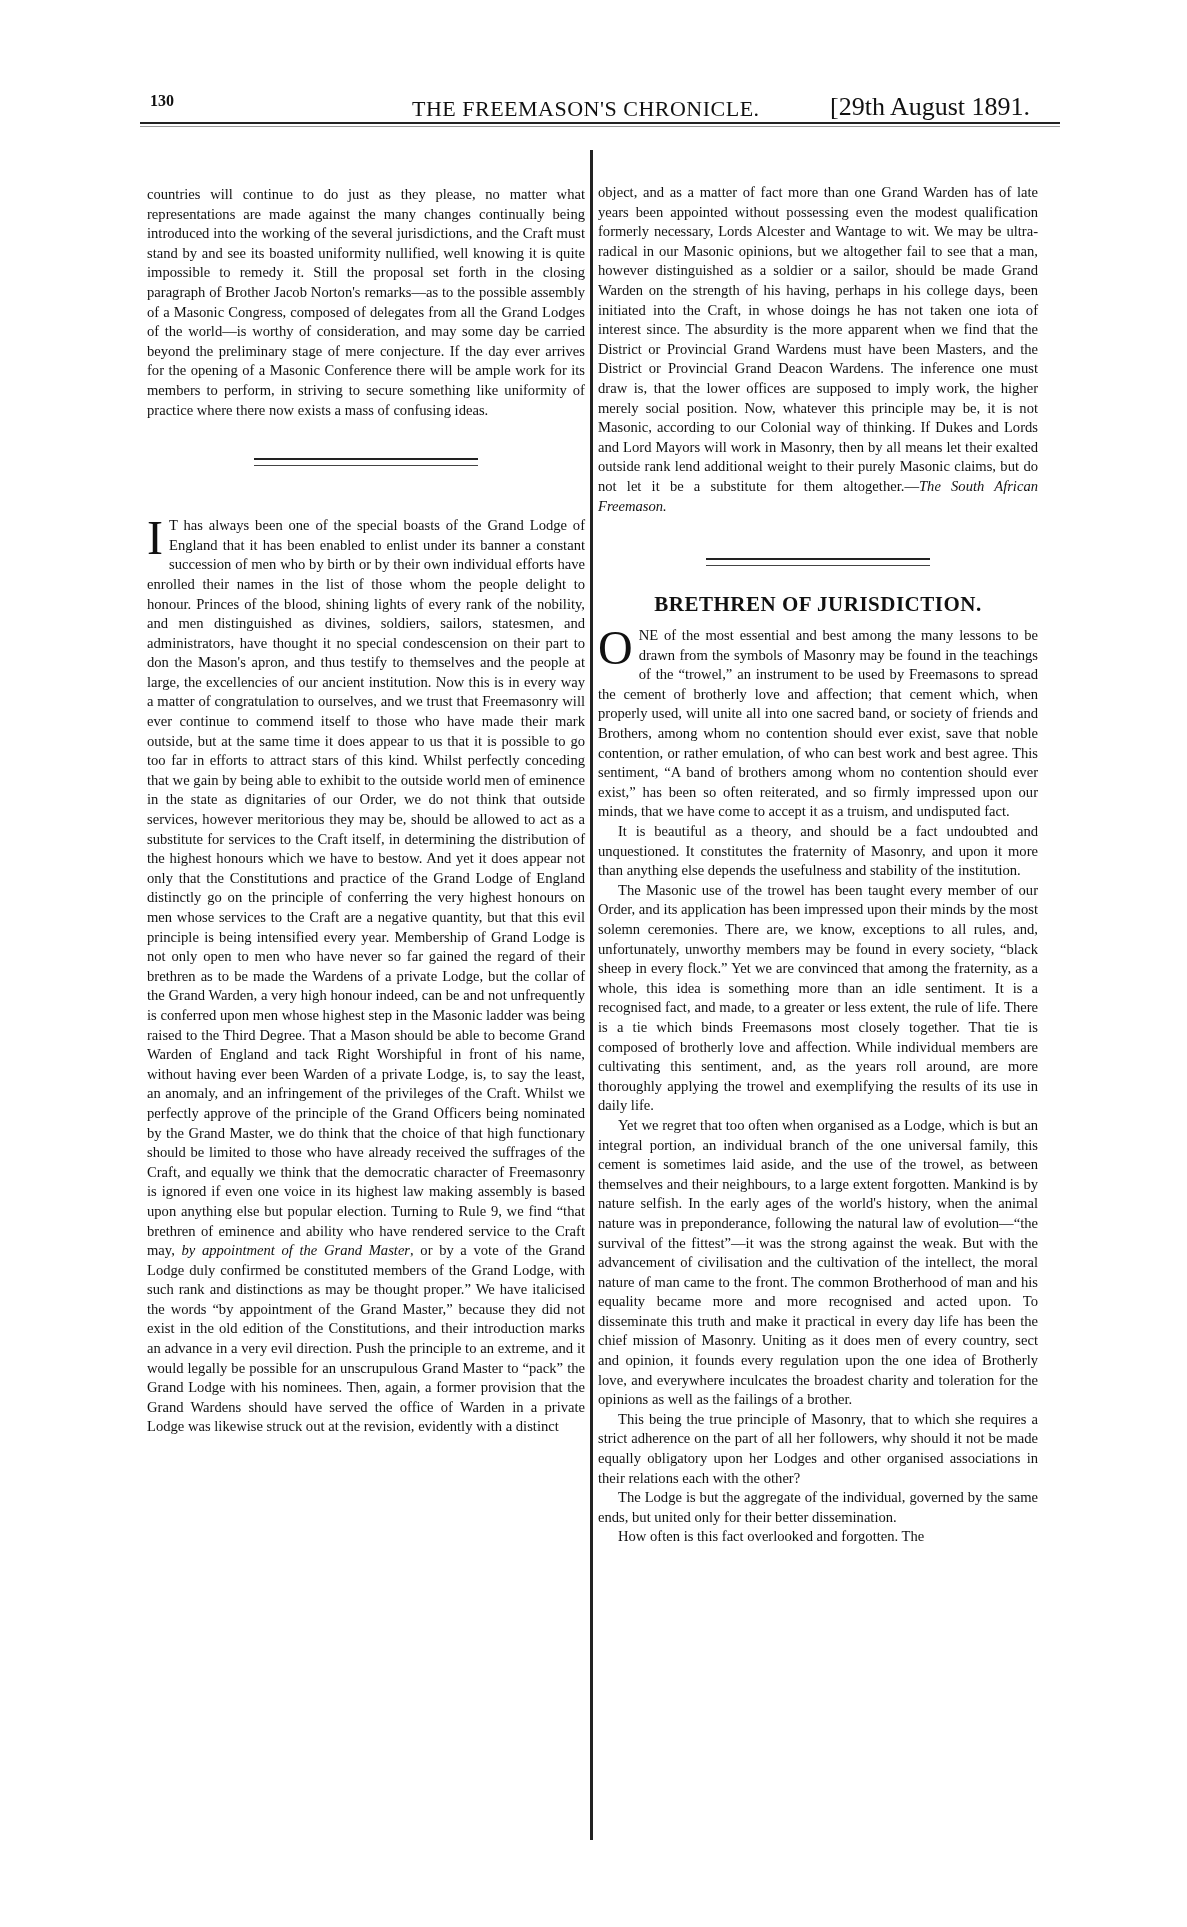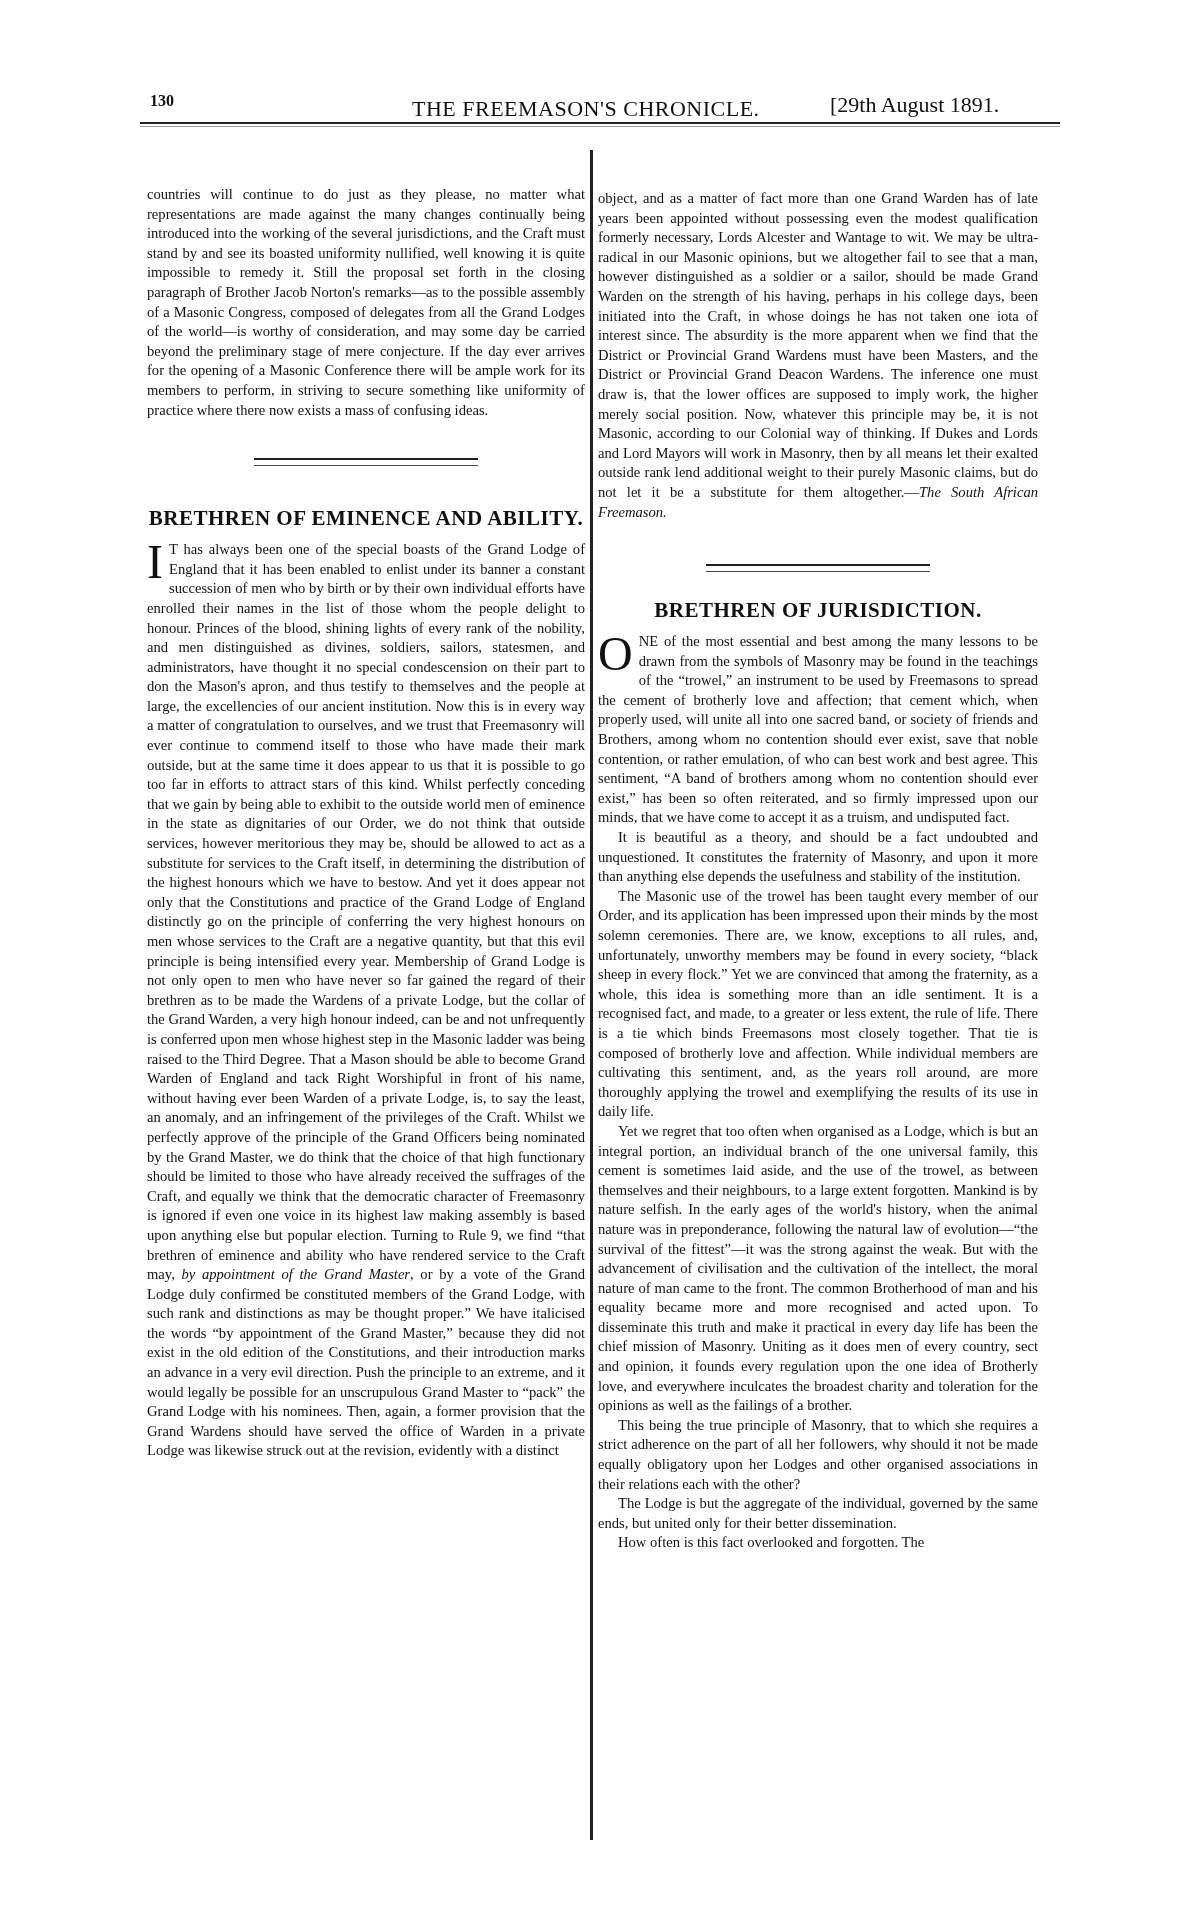--- a/index.html
+++ b/index.html
@@ -3,29 +3,29 @@
 <meta charset="utf-8">
 <style>
   html, body { margin: 0; padding: 0; background: #ffffff; }
   body { width: 1187px; height: 1927px; position: relative; overflow: hidden;
          font-family: "Liberation Serif", "DejaVu Serif", serif; color: #111; }
   .page { position: absolute; left: 0; top: 0; width: 1187px; height: 1927px; }
 
   .masthead { position: absolute; left: 140px; top: 92px; width: 920px; height: 30px; }
   .masthead .pagenum { position: absolute; left: 10px; top: 0; font-size: 16px; font-weight: bold; }
   .masthead .title { position: absolute; left: 272px; top: 4px; font-size: 22px; letter-spacing: 0.5px; }
-  .masthead .date { position: absolute; left: 690px; top: 0; font-size: 22px; }
+  .masthead .date { position: absolute; left: 690px; top: 0; font-size: 26px; }
   .masthead .rule { position: absolute; left: 0; top: 30px; width: 920px; height: 0;
                     border-top: 2px solid #222; }
   .masthead .rule2 { position: absolute; left: 0; top: 34px; width: 920px; height: 0;
                     border-top: 1px solid #999; }
 
   .col { position: absolute; font-size: 14.6px; line-height: 19.6px; text-align: justify; margin-top: 25px; }
   .col-left { left: 147px; top: 160px; width: 438px; }
-  .col-right { left: 598px; top: 164px; width: 440px; }
+  .col-right { left: 598px; top: 158px; width: 440px; }
   .col-divider { position: absolute; left: 590px; top: 150px; width: 3px; height: 1690px; background: #222; }
 
   p { margin: 0; }
   .indent { text-indent: 20px; }
   .heading { text-align: center; font-size: 21px; line-height: 24px; letter-spacing: 0.5px; margin: 0; }
   .double-rule { width: 224px; margin: 0 auto; height: 5px; border-top: 2px solid #222; border-bottom: 1px solid #444; }
   .dropcap { float: left; font-size: 48px; line-height: 38px; padding: 2px 6px 0 0; margin-top: 1px; }
   em { font-style: italic; }
 </style>
 </head>
@@ -43,21 +43,20 @@
 
   <div class="col-divider"></div>
 
   <div class="col col-left">
     <p>countries will continue to do just as they please, no matter what representations are made against the many changes continually being introduced into the working of the several jurisdictions, and the Craft must stand by and see its boasted uniformity nullified, well knowing it is quite impossible to remedy it. Still the proposal set forth in the closing paragraph of Brother Jacob Norton's remarks—as to the possible assembly of a Masonic Congress, composed of delegates from all the Grand Lodges of the world—is worthy of consideration, and may some day be carried beyond the preliminary stage of mere conjecture. If the day ever arrives for the opening of a Masonic Conference there will be ample work for its members to perform, in striving to secure something like uniformity of practice where there now exists a mass of confusing ideas.</p>
 
     <div style="height:38px"></div>
     <div class="double-rule"></div>
     <div style="height:40px"></div>
 
-    <h2 class="heading">BRETHREN OF EMINENCE AND ABILITY.</h2>
     <div style="height:10px"></div>
 
     <p>
       <span class="dropcap">I</span><span>T has always been one of the special boasts of the Grand Lodge of England that it has been enabled to enlist under its banner a constant succession of men who by birth or by their own individual efforts have enrolled their names in the list of those whom the people delight to honour. Princes of the blood, shining lights of every rank of the nobility, and men distinguished as divines, soldiers, sailors, statesmen, and administrators, have thought it no special condescension on their part to don the Mason's apron, and thus testify to themselves and the people at large, the excellencies of our ancient institution. Now this is in every way a matter of congratulation to ourselves, and we trust that Freemasonry will ever continue to commend itself to those who have made their mark outside, but at the same time it does appear to us that it is possible to go too far in efforts to attract stars of this kind. Whilst perfectly conceding that we gain by being able to exhibit to the outside world men of eminence in the state as dignitaries of our Order, we do not think that outside services, however meritorious they may be, should be allowed to act as a substitute for services to the Craft itself, in determining the distribution of the highest honours which we have to bestow. And yet it does appear not only that the Constitutions and practice of the Grand Lodge of England distinctly go on the principle of conferring the very highest honours on men whose services to the Craft are a negative quantity, but that this evil principle is being intensified every year. Membership of Grand Lodge is not only open to men who have never so far gained the regard of their brethren as to be made the Wardens of a private Lodge, but the collar of the Grand Warden, a very high honour indeed, can be and not unfrequently is conferred upon men whose highest step in the Masonic ladder was being raised to the Third Degree. That a Mason should be able to become Grand Warden of England and tack Right Worshipful in front of his name, without having ever been Warden of a private Lodge, is, to say the least, an anomaly, and an infringement of the privileges of the Craft. Whilst we perfectly approve of the principle of the Grand Officers being nominated by the Grand Master, we do think that the choice of that high functionary should be limited to those who have already received the suffrages of the Craft, and equally we think that the democratic character of Freemasonry is ignored if even one voice in its highest law making assembly is based upon anything else but popular election. Turning to Rule 9, we find “that brethren of eminence and ability who have rendered service to the Craft may,</span> <em>by appointment of the Grand Master</em><span>, or by a vote of the Grand Lodge duly confirmed be constituted members of the Grand Lodge, with such rank and distinctions as may be thought proper.” We have italicised the words “by appointment of the Grand Master,” because they did not exist in the old edition of the Constitutions, and their introduction marks an advance in a very evil direction. Push the principle to an extreme, and it would legally be possible for an unscrupulous Grand Master to “pack” the Grand Lodge with his nominees. Then, again, a former provision that the Grand Wardens should have served the office of Warden in a private Lodge was likewise struck out at the revision, evidently with a distinct</span>
     </p>
   </div>
 
   <div class="col col-right">
     <p>
       <span>object, and as a matter of fact more than one Grand Warden has of late years been appointed without possessing even the modest qualification formerly necessary, Lords Alcester and Wantage to wit. We may be ultra-radical in our Masonic opinions, but we altogether fail to see that a man, however distinguished as a soldier or a sailor, should be made Grand Warden on the strength of his having, perhaps in his college days, been initiated into the Craft, in whose doings he has not taken one iota of interest since. The absurdity is the more apparent when we find that the District or Provincial Grand Wardens must have been Masters, and the District or Provincial Grand Deacon Wardens. The inference one must draw is, that the lower offices are supposed to imply work, the higher merely social position. Now, whatever this principle may be, it is not Masonic, according to our Colonial way of thinking. If Dukes and Lords and Lord Mayors will work in Masonry, then by all means let their exalted outside rank lend additional weight to their purely Masonic claims, but do not let it be a substitute for them altogether.—</span><em>The South African Freemason.</em>

